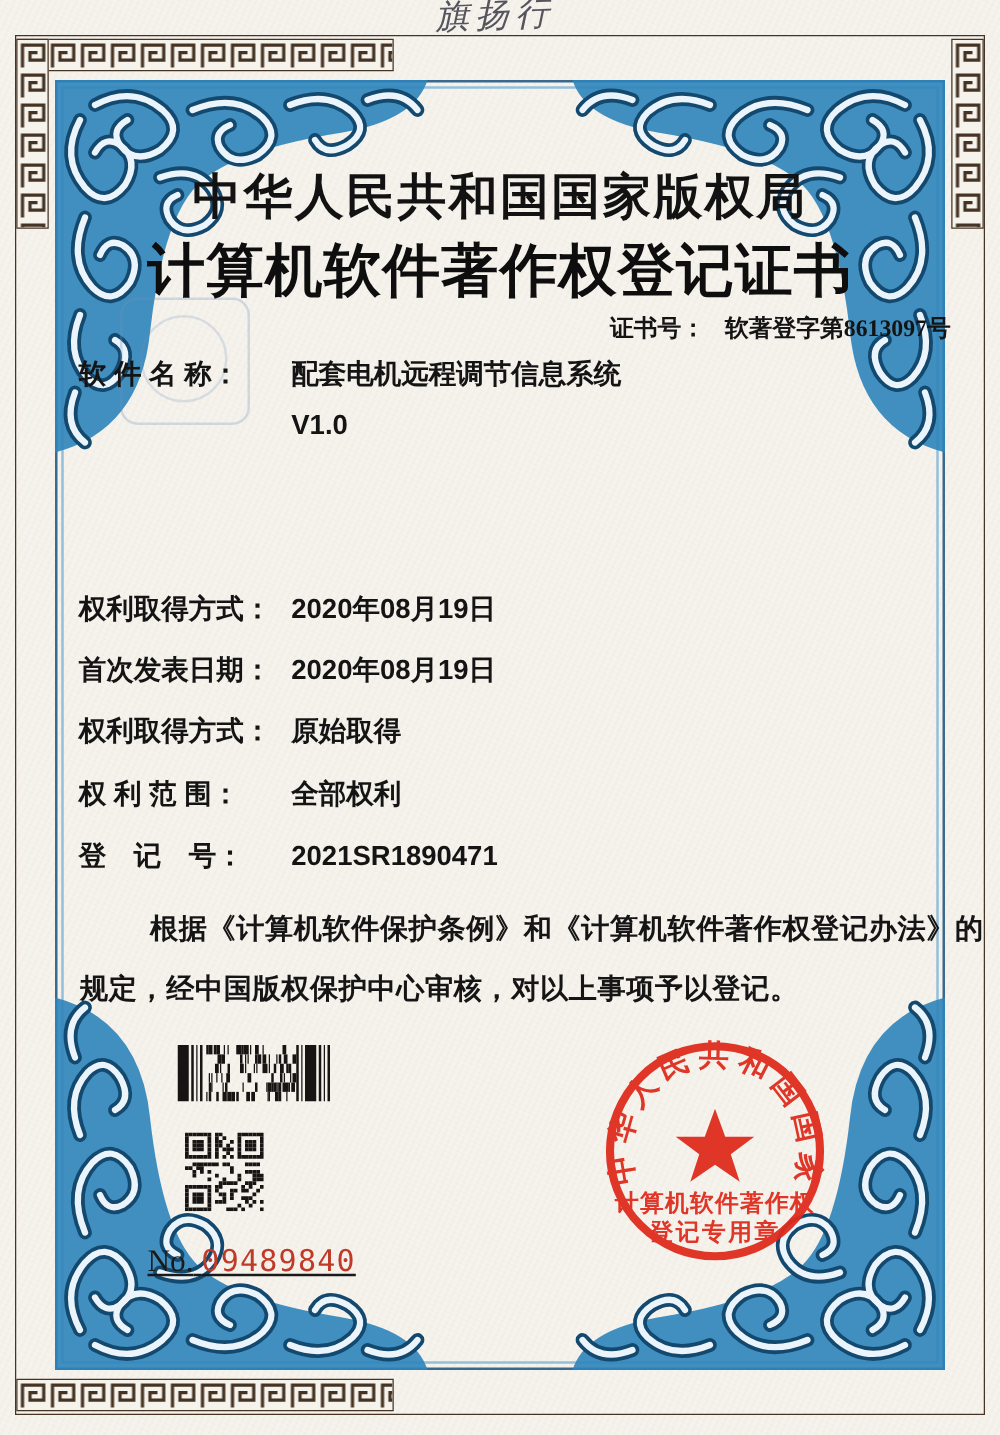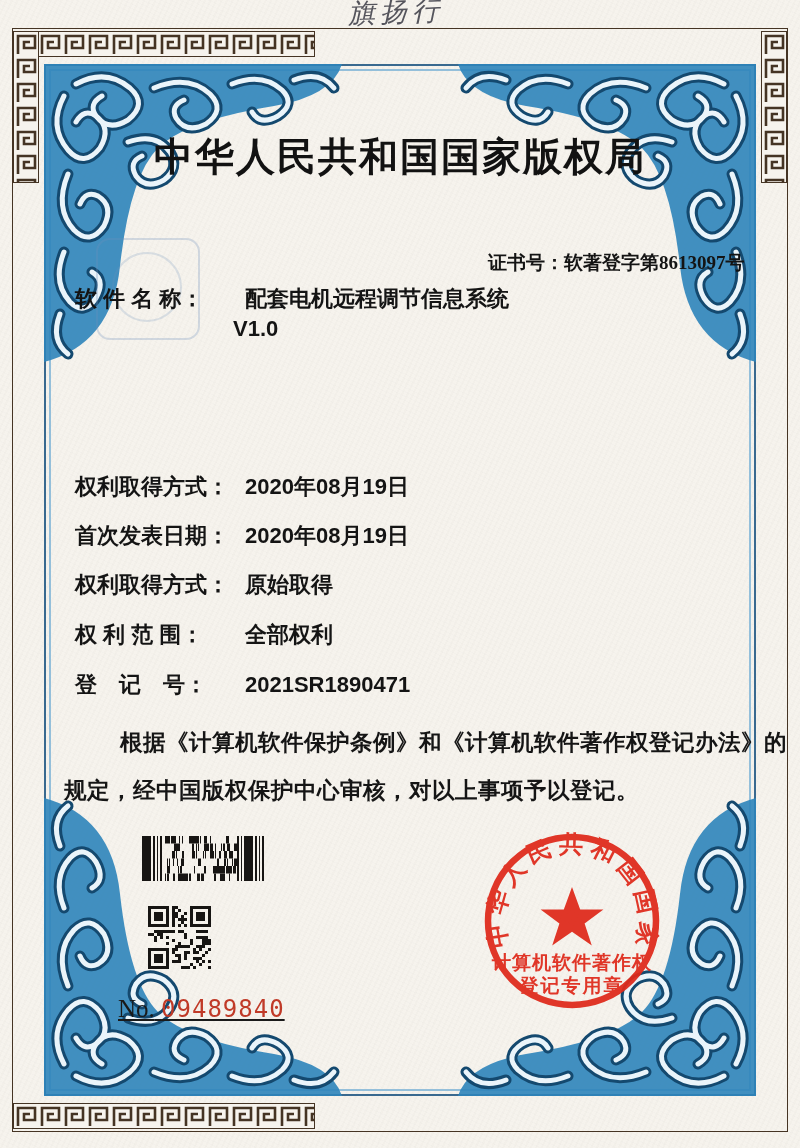--- a/index.html
+++ b/index.html
@@ -35,25 +35,25 @@
   .emboss .inner-circle{position:absolute;left:14px;top:12px;width:66px;height:66px;border-radius:50%;
           border:2px solid rgba(110,145,185,.22);}
   .title1{position:absolute;left:0;top:130px;width:100%;text-align:center;
           font-family:"Liberation Serif",serif;font-weight:700;font-size:39px;
           letter-spacing:2px;color:#121212;}
   .title2{position:absolute;left:0;top:186px;width:100%;text-align:center;
           font-family:"Liberation Serif",serif;font-weight:700;font-size:46px;
           letter-spacing:1px;color:#0e0e0e;}
   .certno{position:absolute;left:488px;top:250px;font-family:"Liberation Serif",serif;
           font-weight:700;font-size:19px;color:#141414;white-space:nowrap;}
-  .certno .lbl{}
+  .certno .lbl{margin-right:16px;}
   .field{position:absolute;left:63px;font-size:22px;font-weight:700;color:#141414;white-space:nowrap;}
-  .field .flabel{display:inline-block;width:166px;margin-left:12px;}
+  .field .flabel{display:inline-block;width:166px;}
   .field .fvalue{margin-left:4px;margin-top:24px;}
-  .v2{position:absolute;left:233px;top:316px;font-size:22px;font-weight:700;color:#141414;}
+  .v2{position:absolute;left:233px;top:327px;font-size:22px;font-weight:700;color:#141414;}
   .para{position:absolute;left:64px;width:680px;font-family:"Liberation Serif",serif;
         font-weight:600;font-size:22.5px;color:#151515;letter-spacing:.5px;white-space:nowrap;}
   .p1{top:727px;left:120px;}
   .p2{top:775px;}
   .serial{position:absolute;left:118px;top:995px;font-size:25px;font-family:"Liberation Serif",serif;
           color:#1a1a1a;white-space:nowrap;text-decoration:underline;}
   .serial .num{color:#c03a28;font-family:"DejaVu Sans Mono",monospace;font-size:24px;letter-spacing:1px;}
   .date{position:absolute;left:477px;top:992px;font-size:27px;font-weight:700;color:#101010;
         letter-spacing:1px;z-index:6;}
   .barcode{position:absolute;left:142px;top:836px;}
@@ -129,20 +129,21 @@
       <use href="#cornerSym"></use>
     </svg>
 
   <div class="handwriting">旗扬行</div>
 
   <div class="emboss">
     <div class="inner-circle"></div>
   </div>
 
   <div class="title1">中华人民共和国国家版权局</div>
+  <div class="title2">计算机软件著作权登记证书</div>
   <div class="certno">
     <span class="lbl">证书号：</span><span>软著登字第8613097号</span>
   </div>
 
   <div class="field" style="top:284px">
     <span class="flabel">软 件 名 称：</span><span class="fvalue">配套电机远程调节信息系统</span>
   </div>
   <div class="v2">V1.0</div>
   <div class="field" style="top:472px">
     <span class="flabel">权利取得方式：</span><span class="fvalue">2020年08月19日</span>

